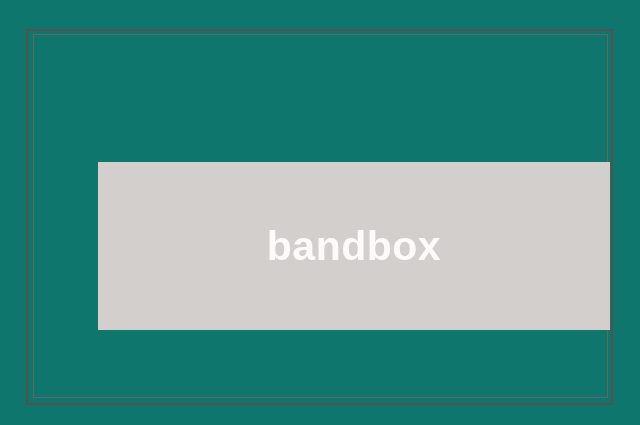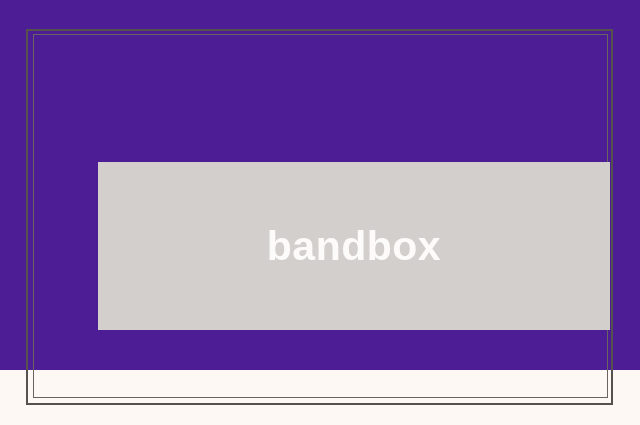--- a/index.html
+++ b/index.html
@@ -13,22 +13,22 @@
     height: 425px;
     background: #fdf8f4;
     font-family: "Liberation Sans", sans-serif;
     overflow: hidden;
   }
 
   
   .canvas {
     position: relative;
     width: 640px;
-    height: 370px;
-    background: #4c1d95;
+    height: 425px;
+    background: #0f766e;
   }
 
   
   .frame-outer {
     position: absolute;
     left: 26px;
     top: 29px;
     width: 587px;
     height: 376px;
     box-sizing: border-box;

